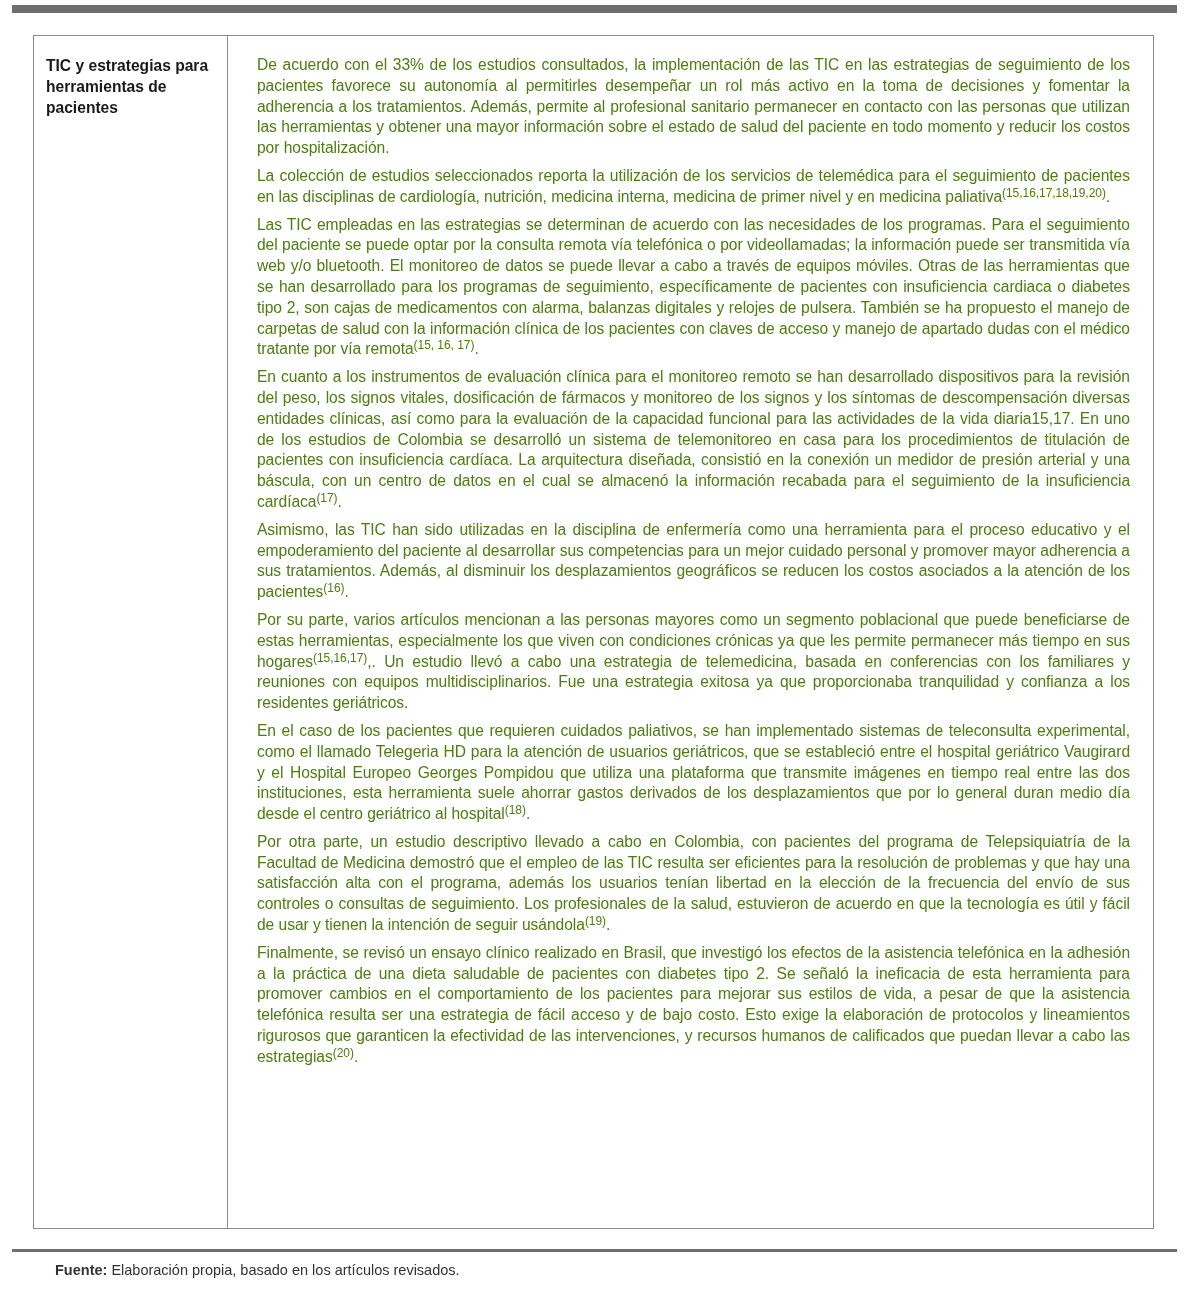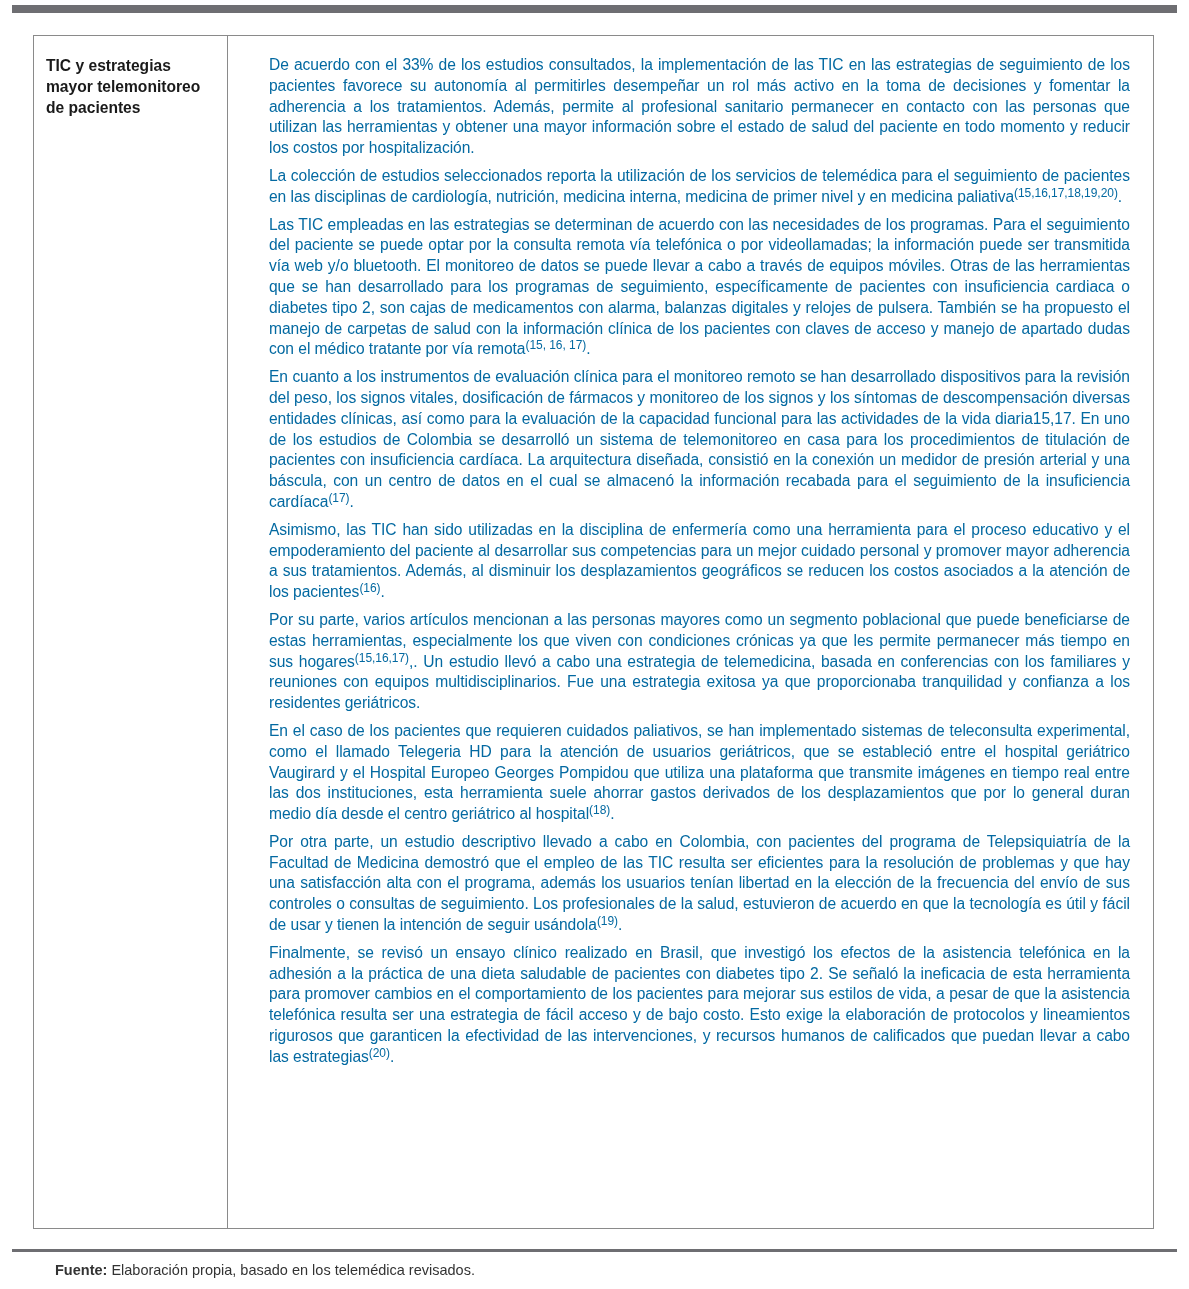--- a/index.html
+++ b/index.html
@@ -2,43 +2,43 @@
 <html><head>
 <meta charset="utf-8">
 <style>
   html, body { margin: 0; padding: 0; background: #ffffff; }
   body { width: 1189px; height: 1289px; position: relative; overflow: hidden; font-family: "Liberation Sans", "DejaVu Sans", sans-serif; color: #1a1a1a; }
   .rule-top { position: absolute; left: 12px; top: 5px; width: 1165px; height: 8px; background: #6e6e72; }
   .table { position: absolute; left: 33px; top: 35px; width: 1121px; height: 1194px; border: 1px solid #8a8a8a; box-sizing: border-box; display: flex; }
   .col-left { width: 194px; border-right: 1px solid #8a8a8a; box-sizing: border-box; padding: 19px 10px 0 12px; }
   .col-left .title { font-weight: bold; font-size: 15.6px; line-height: 21px; color: #1a1a1a; }
   .col-right { flex: 1; padding: 19px 23px 0 29px; box-sizing: border-box; }
-  .para { font-size: 15.6px; line-height: 20.8px; text-align: justify; margin: 0 0 7px 12px; color: #0369a1; letter-spacing: -0.05px; }
+  .para { font-size: 15.6px; line-height: 20.8px; text-align: justify; margin: 0 0 7px 0; color: #4d7c0f; letter-spacing: -0.05px; }
   .para sup { font-size: 12px; line-height: 0; vertical-align: 5px; }
   .rule-bottom { position: absolute; left: 12px; top: 1249px; width: 1165px; height: 3px; background: #6e6e72; }
   .source { position: absolute; left: 55px; top: 1262px; font-size: 14.5px; color: #333; }
   .source b { font-weight: bold; }
 </style>
 </head>
 <body>
 
 <div class="rule-top"></div>
 
 <div class="table">
   <div class="col-left">
-    <div class="title">TIC y estrategias mayor telemonitoreo de pacientes</div>
+    <div class="title">TIC y estrategias para herramientas de pacientes</div>
   </div>
   <div class="col-right">
     <p class="para"><span>De acuerdo con el 33% de los estudios consultados, la implementación de las TIC en las estrategias de seguimiento de los pacientes favorece su autonomía al permitirles desempeñar un rol más activo en la toma de decisiones y fomentar la adherencia a los tratamientos. Además, permite al profesional sanitario permanecer en contacto con las personas que utilizan las herramientas y obtener una mayor información sobre el estado de salud del paciente en todo momento y reducir los costos por hospitalización.</span></p>
     <p class="para"><span>La colección de estudios seleccionados reporta la utilización de los servicios de telemédica para el seguimiento de pacientes en las disciplinas de cardiología, nutrición, medicina interna, medicina de primer nivel y en medicina paliativa</span><sup>(15,16,17,18,19,20)</sup><span>.</span></p>
     <p class="para"><span>Las TIC empleadas en las estrategias se determinan de acuerdo con las necesidades de los programas. Para el seguimiento del paciente se puede optar por la consulta remota vía telefónica o por videollamadas; la información puede ser transmitida vía web y/o bluetooth. El monitoreo de datos se puede llevar a cabo a través de equipos móviles. Otras de las herramientas que se han desarrollado para los programas de seguimiento, específicamente de pacientes con insuficiencia cardiaca o diabetes tipo 2, son cajas de medicamentos con alarma, balanzas digitales y relojes de pulsera. También se ha propuesto el manejo de carpetas de salud con la información clínica de los pacientes con claves de acceso y manejo de apartado dudas con el médico tratante por vía remota</span><sup>(15, 16, 17)</sup><span>.</span></p>
     <p class="para"><span>En cuanto a los instrumentos de evaluación clínica para el monitoreo remoto se han desarrollado dispositivos para la revisión del peso, los signos vitales, dosificación de fármacos y monitoreo de los signos y los síntomas de descompensación diversas entidades clínicas, así como para la evaluación de la capacidad funcional para las actividades de la vida diaria15,17. En uno de los estudios de Colombia se desarrolló un sistema de telemonitoreo en casa para los procedimientos de titulación de pacientes con insuficiencia cardíaca. La arquitectura diseñada, consistió en la conexión un medidor de presión arterial y una báscula, con un centro de datos en el cual se almacenó la información recabada para el seguimiento de la insuficiencia cardíaca</span><sup>(17)</sup><span>.</span></p>
     <p class="para"><span>Asimismo, las TIC han sido utilizadas en la disciplina de enfermería como una herramienta para el proceso educativo y el empoderamiento del paciente al desarrollar sus competencias para un mejor cuidado personal y promover mayor adherencia a sus tratamientos.  Además, al disminuir los desplazamientos geográficos se reducen los costos asociados a la atención de los pacientes</span><sup>(16)</sup><span>.</span></p>
     <p class="para"><span>Por su parte, varios artículos mencionan a las personas mayores como un segmento poblacional que puede beneficiarse de estas herramientas, especialmente los que viven con condiciones crónicas ya que les permite permanecer más tiempo en sus hogares</span><sup>(15,16,17)</sup><span>,. Un estudio llevó a cabo una estrategia de telemedicina, basada en conferencias con los familiares y reuniones con equipos multidisciplinarios. Fue una estrategia exitosa ya que proporcionaba tranquilidad y confianza a los residentes geriátricos.</span></p>
     <p class="para"><span>En el caso de los pacientes que requieren cuidados paliativos, se han implementado sistemas de teleconsulta experimental, como el llamado Telegeria HD para la atención de usuarios geriátricos, que se estableció entre el hospital geriátrico Vaugirard y el Hospital Europeo Georges Pompidou que utiliza una plataforma que transmite imágenes en tiempo real entre las dos instituciones, esta herramienta suele ahorrar gastos derivados de los desplazamientos que por lo general duran medio día desde el centro geriátrico al hospital</span><sup>(18)</sup><span>.</span></p>
     <p class="para"><span>Por otra parte, un estudio descriptivo llevado a cabo en Colombia, con pacientes del programa de Telepsiquiatría de la Facultad de Medicina demostró  que el empleo de las TIC resulta ser eficientes para la resolución de problemas y que hay una satisfacción alta con el programa, además los usuarios tenían libertad en la elección de la frecuencia del envío de sus controles o consultas de seguimiento. Los profesionales de la salud, estuvieron de acuerdo en que la tecnología es útil y fácil de usar y tienen la intención de seguir usándola</span><sup>(19)</sup><span>.</span></p>
     <p class="para"><span>Finalmente, se revisó un ensayo clínico realizado en Brasil, que investigó los efectos de la asistencia telefónica en la adhesión a la práctica de una dieta saludable de pacientes con diabetes tipo 2. Se señaló la ineficacia de esta herramienta para promover cambios en el comportamiento de los pacientes para mejorar sus estilos de vida, a pesar de que la asistencia telefónica resulta ser una estrategia de fácil acceso y de bajo costo. Esto exige la elaboración de protocolos y lineamientos rigurosos que garanticen la efectividad de las intervenciones, y recursos humanos de calificados que puedan llevar a cabo las estrategias</span><sup>(20)</sup><span>.</span></p>
   </div>
 </div>
 
 <div class="rule-bottom"></div>
 
-<div class="source"><b>Fuente:</b><span> Elaboración propia, basado en los telemédica revisados.</span></div>
+<div class="source"><b>Fuente:</b><span> Elaboración propia, basado en los artículos revisados.</span></div>
 
 </body></html>

